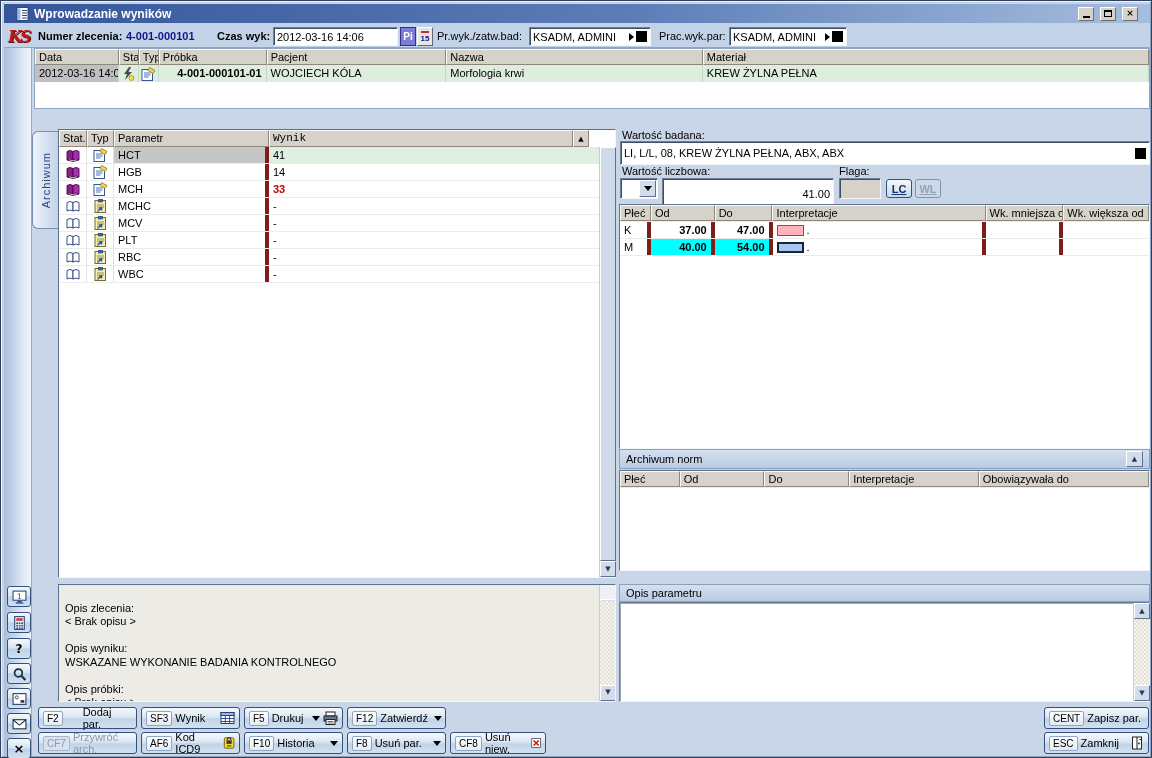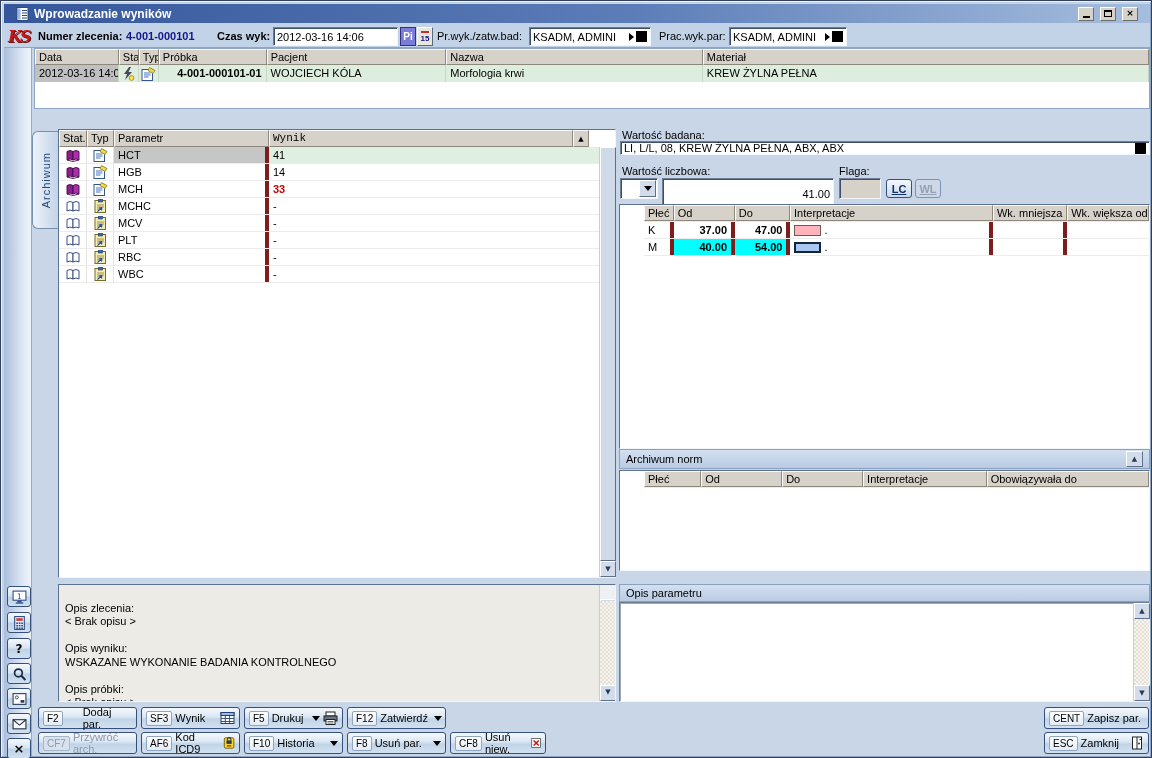--- a/index.html
+++ b/index.html
@@ -166,21 +166,21 @@
   .tri-down { width:0; height:0; border-left:4px solid transparent; border-right:4px solid transparent; border-top:5px solid #000; }
   .small-btn {
     height:19px; padding:0 4px;
     border:1px solid #35507c; border-radius:3px;
     background:linear-gradient(180deg,#f5f9fd,#c9d9ea);
     display:flex; align-items:center; justify-content:center;
     text-decoration:underline; color:#12306a; font-weight:bold; font-size:11px;
   }
   .small-btn.disabled { color:#93a1b3; border-color:#7d93b2; background:#cdd9e8; }
 
-  .ntable { background:#fff; border:1px solid; border-color:#5c7090 #f2f6fa #f2f6fa #5c7090;padding-left:24px; }
+  .ntable { background:#fff; border:1px solid; border-color:#5c7090 #f2f6fa #f2f6fa #5c7090; }
   .nrow { display:flex; height:17px; border-bottom:1px solid #ececec; background:#fff; }
   .num { text-align:right; font-weight:bold; }
   .cyan { background:#00ffff; }
   .swatch { display:inline-block; width:27px; height:11px; vertical-align:-2px; margin-right:3px; }
   .swatch-k { background:#ffb3ba; border:1px solid #6a5a5a; }
   .swatch-m { background:#a9c7f0; border:2px solid #16243c; }
 
   
   .fbtn {
     height:22px; position:absolute;
@@ -547,21 +547,21 @@
 Opis próbki:
  &lt; Brak opisu &gt;</span>
     <div class="vscroll" style="right:0;top:0;bottom:0;">
       <div class="sb-btn">▲</div>
       <div class="stipple" style="position:absolute;top:16px;bottom:16px;left:0;right:0;"></div>
       <div class="sb-btn" style="position:absolute;bottom:0;">▼</div>
     </div>
   </div>
 
   <span class="abs rlabel" style="left:621px;top:128px;">Wartość badana:</span>
-  <div class="abs field" style="left:619px;top:140px;width:530px;height:14px;">
+  <div class="abs field" style="left:619px;top:140px;width:530px;height:24px;">
     <span>LI, L/L, 08, KREW ŻYLNA PEŁNA, ABX, ABX</span>
     <span class="blk-sq" style="margin-left:auto;"></span>
   </div>
 
   <span class="abs rlabel" style="left:621px;top:164px;">Wartość liczbowa:</span>
   <span class="abs rlabel" style="left:838px;top:164px;">Flaga:</span>
 
   <div class="abs field" style="left:619px;top:177px;width:38px;height:21px;padding:0 1px;">
     <span class="ddbtn">
         <span class="tri-down"></span>

